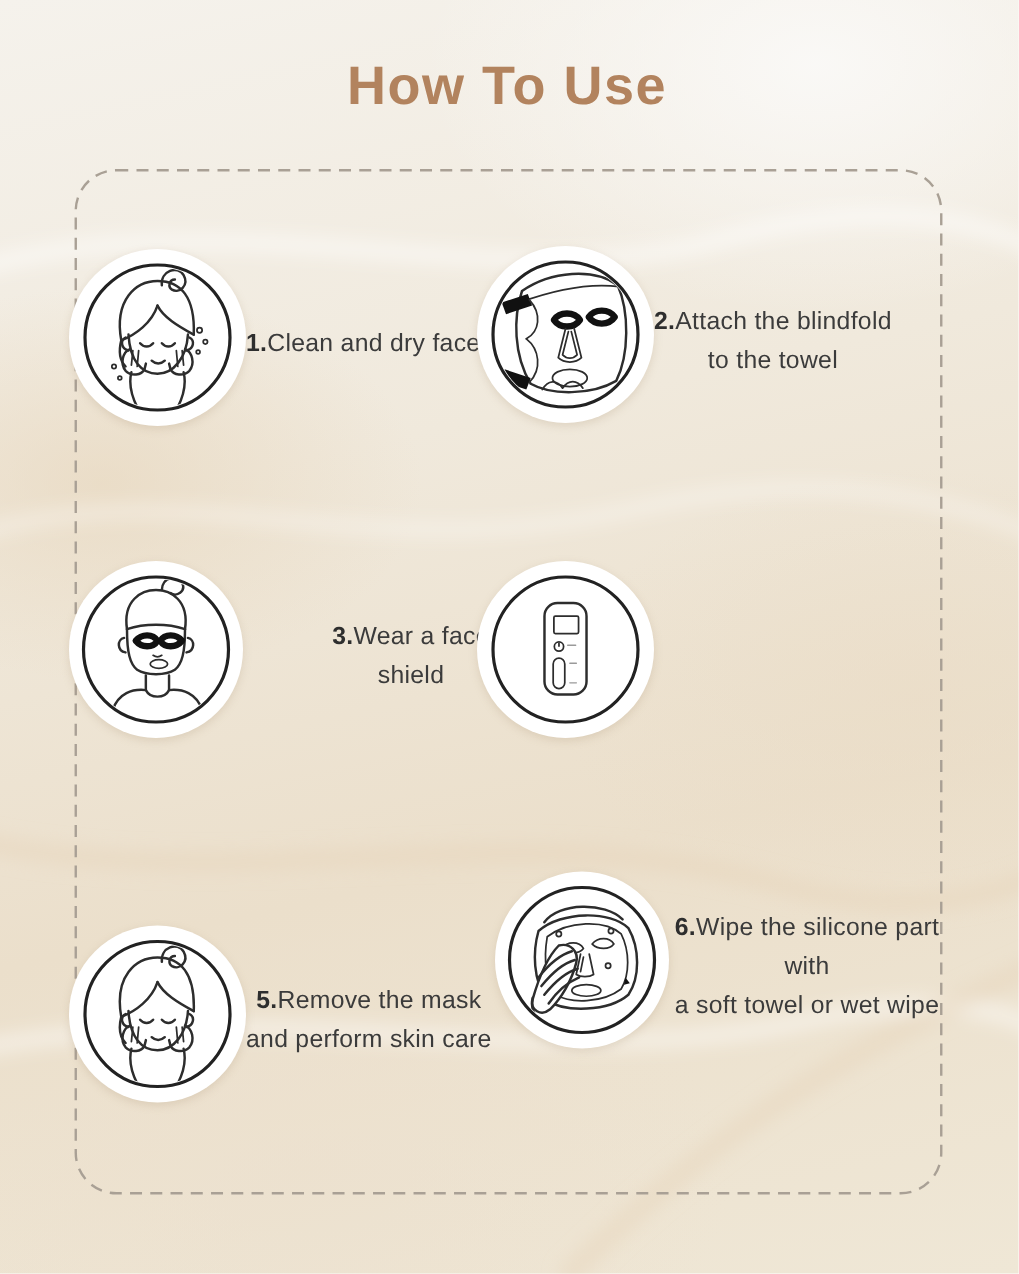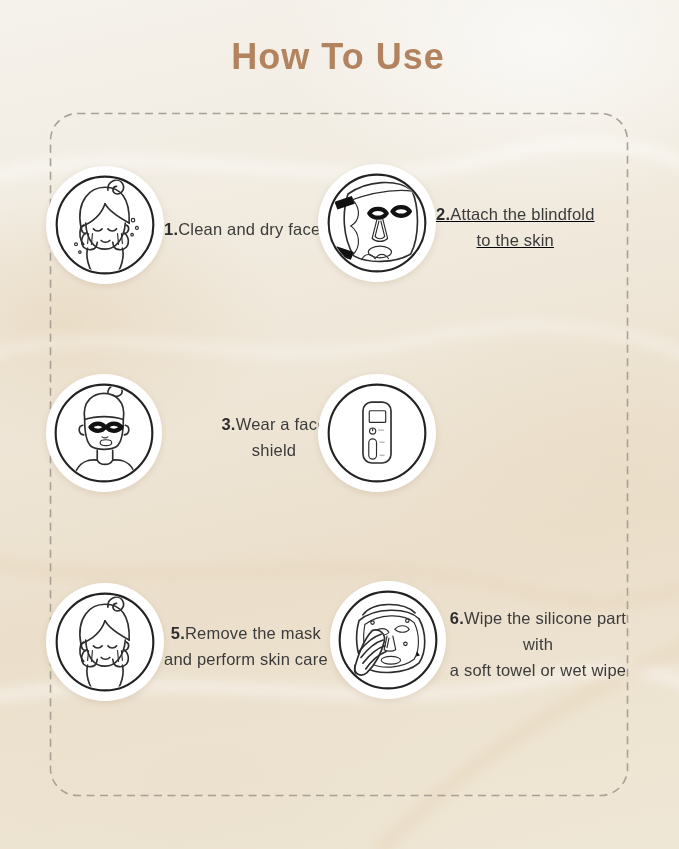--- a/index.html
+++ b/index.html
@@ -14,24 +14,24 @@
       linear-gradient(168deg, #f5f2ec 0%, #f0e9dc 35%, #ebdfcb 65%, #efe7d6 100%);
   }
   .silk{position:absolute;left:0;top:0;width:679px;height:849px;pointer-events:none;}
   .page-title{
     position:absolute;left:0;top:36px;width:676px;text-align:center;
     font-size:36px;font-weight:700;letter-spacing:1px;color:#b2835e;
   }
   .frame{position:absolute;left:0;top:0;width:679px;height:849px;pointer-events:none;}
   .cell{position:absolute;width:300px;display:flex;flex-direction:row;align-items:center;}
   .cell-1{left:46px;top:166px;}
-  .cell-2{left:318px;top:164px;text-decoration:underline;}
+  .cell-2{left:318px;top:164px;}
   .cell-3{left:46px;top:374px;gap:40px;}
   .cell-4{left:318px;top:374px;}
-  .cell-5{left:46px;top:583px;align-items:center;}
+  .cell-5{left:46px;top:617px;align-items:center;}
   .cell-6{left:330px;top:581px;justify-content:flex-end;}
   .disc{
     width:118px;height:118px;border-radius:50%;background:#ffffff;
     display:flex;align-items:center;justify-content:center;
     box-shadow:0 2px 6px rgba(176,156,126,0.28);
   }
   .caption{
     margin-top:7px;text-align:center;color:#3b3b3b;
     font-size:16.5px;line-height:26px;letter-spacing:0.2px;
   }
@@ -131,21 +131,21 @@
         <path class="solid" d="M16,38 L34,32 L37,40 L19,46 Z"></path>
         <path class="solid" d="M18,84 L36,90 L33,98 L15,92 Z"></path>
         <path class="thin" d="M35,36 C44,46 42,58 33,63"></path>
         <path class="thin" d="M35,93 C44,84 42,70 33,63"></path>
         <path class="thin" d="M44,98 c4,-7 10,-7 14,-1 c4,-6 10,-6 14,0"></path>
       </g>
     </svg>
   </div>
   <div class="caption">
     <div class="cap-line"><span class="num">2.</span><span>Attach the blindfold</span></div>
-    <div class="cap-line">to the skin</div>
+    <div class="cap-line">to the towel</div>
   </div>
 </div>
 
 <div class="cell cell-3">
   <div class="disc">
     <svg width="116" height="116" viewBox="0 0 120 120">
       <defs>
           <clipPath id="c3">
             <circle cx="60" cy="60" r="48.5"></circle>
           </clipPath>

